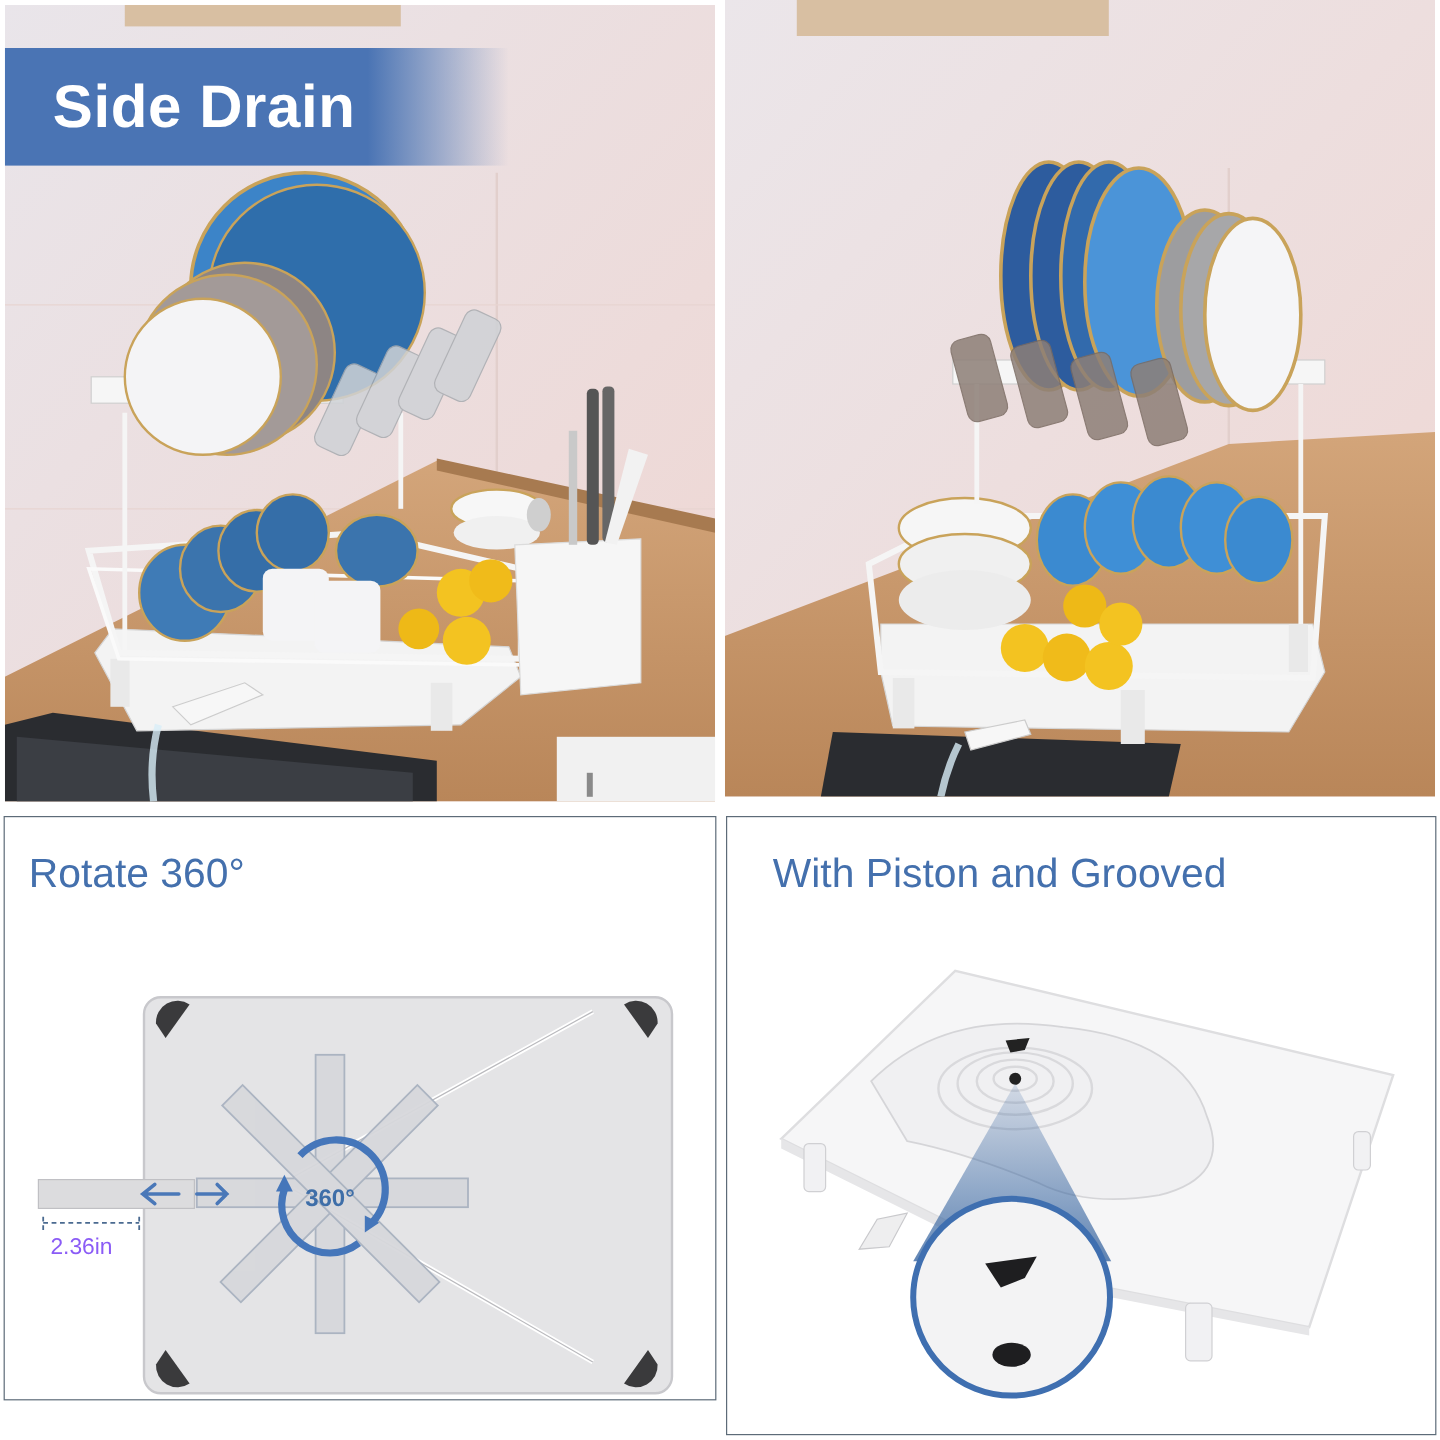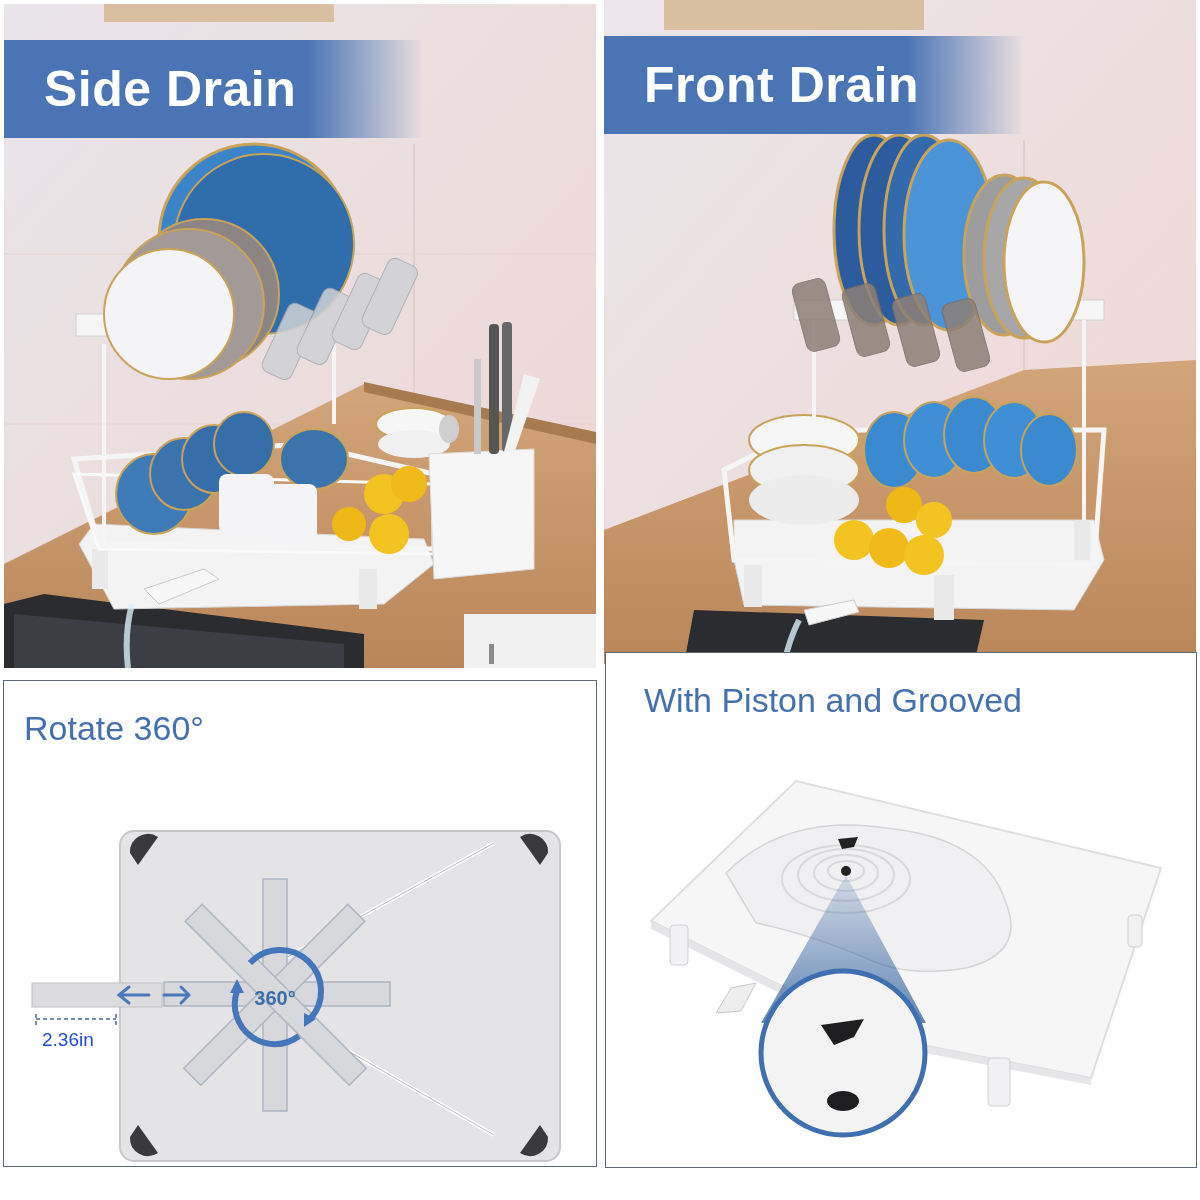--- a/index.html
+++ b/index.html
@@ -1,32 +1,32 @@
 <!DOCTYPE html>
 <html><head>
 <meta charset="utf-8">
 <style>
   html, body { margin:0; padding:0; background:#ffffff; }
   body { width:1200px; height:1200px; position:relative; overflow:hidden; font-family:"Liberation Sans", sans-serif; }
   .panel { position:absolute; overflow:hidden; }
   #p1 { left:4px; top:4px; width:592px; height:824px; }
   #p2 { left:604px; top:0; width:592px; height:664px; }
   #p3 { left:3px; top:680px; width:594px; height:487px; border:1.5px solid #5d6b78; box-sizing:border-box; background:#fff; }
-  #p4 { left:605px; top:652px; width:592px; height:516px; border:1.5px solid #5d6b78; box-sizing:border-box; background:#fff; }
+  #p4 { left:605px; top:680px; width:592px; height:516px; border:1.5px solid #5d6b78; box-sizing:border-box; background:#fff; }
 
   
   .photo { position:absolute; inset:0; }
   .banner { position:absolute; left:0; top:36px; width:420px; height:98px;
     background:linear-gradient(90deg,#4a74b4 0%, #4a74b4 72%, rgba(74,116,180,0) 100%);
     display:flex; align-items:center; }
   .banner span { color:#fff; font-weight:bold; font-size:50px; padding-left:40px; letter-spacing:0.5px; }
 
   .diag-title { position:absolute; left:20px; top:24px; color:#4470ad; font-weight:normal; font-size:34px; line-height:46px; }
   #p4 .diag-title { left:38px; }
-  .dim-label { position:absolute; font-size:19px; color:#1d4ed8;text-align:right; }
+  .dim-label { position:absolute; font-size:19px; color:#8b5cf6;text-align:right; }
 </style>
 </head>
 <body>
 
 <div class="panel" id="p1">
   <svg class="photo" viewBox="0 0 592 664" width="592" height="664">
     <defs>
       <linearGradient id="wall1" x1="0" y1="0" x2="1" y2="1">
         <stop offset="0" stop-color="#e9e5ea"></stop>
           <stop offset="1" stop-color="#efd6d2"></stop>
@@ -170,23 +170,20 @@
       <ellipse cx="440" cy="262" rx="40" ry="80" fill="#f5f5f7"></ellipse>
     </g>
 
     <g fill="#8d7f77" opacity="0.85" stroke="#7a6b62">
       <rect x="195" y="280" width="34" height="70" rx="8" transform="rotate(-15 212 315)"></rect>
       <rect x="245" y="285" width="34" height="70" rx="8" transform="rotate(-15 262 320)"></rect>
       <rect x="295" y="295" width="34" height="70" rx="8" transform="rotate(-15 312 330)"></rect>
       <rect x="345" y="300" width="34" height="70" rx="8" transform="rotate(-15 362 335)"></rect>
     </g>
   </svg>
-  <div class="banner">
-    <span>Front Drain</span>
-  </div>
 </div>
 
 <div class="panel" id="p3">
   <div class="diag-title">
     <div>Rotate 360°</div>
   </div>
   <svg width="594" height="487" viewBox="0 0 594 487" style="position:absolute;left:0;top:0;">
 
     <rect x="116" y="150" width="440" height="330" rx="14" fill="#e4e4e6" stroke="#c8c8cc" stroke-width="2"></rect>
 

